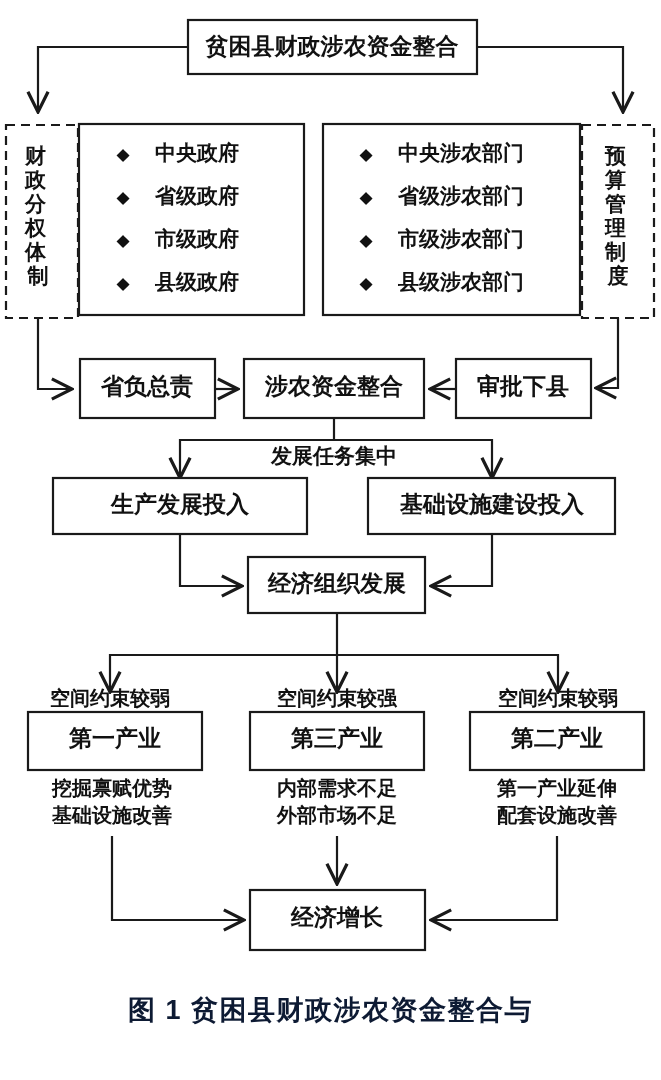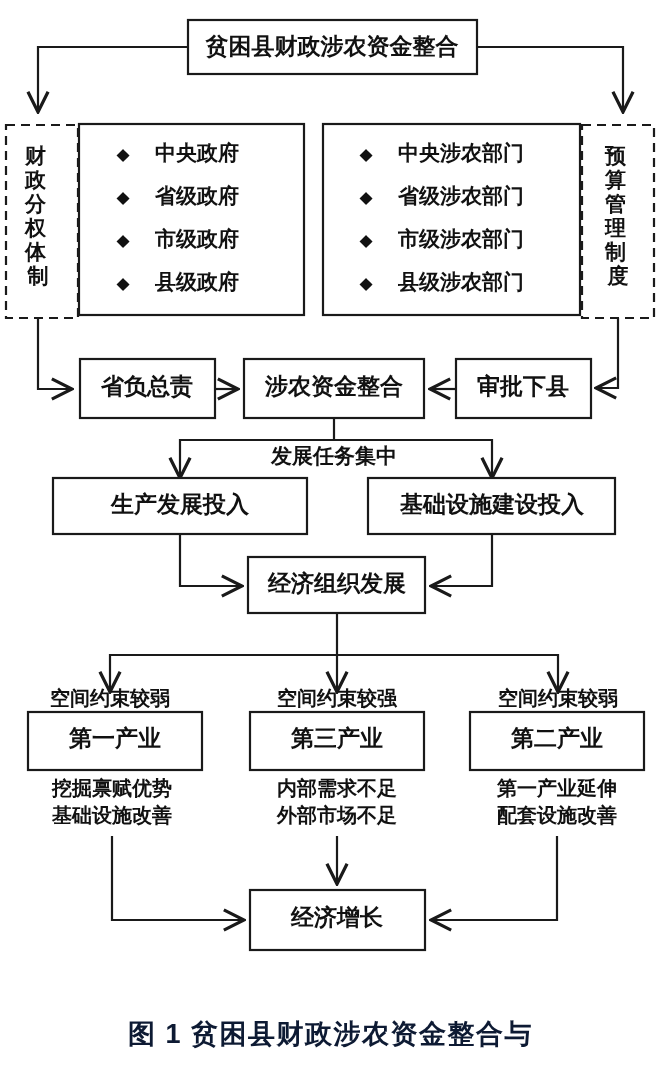--- a/index.html
+++ b/index.html
@@ -46,21 +46,21 @@
     position: absolute;
     left: 0;
     width: 661px;
     text-align: center;
     font-size: 27px;
     font-weight: bold;
     letter-spacing: 1.5px;
     font-family: "Liberation Sans", "DejaVu Sans", sans-serif;
     color: #0d1a33;
   }
-  #caption-line1 { top: 1016px; }
+  #caption-line1 { top: 992px; }
   #caption-line2 { top: 1093px; }
 </style>
 </head>
 <body>
 
 <div id="diagram-root">
 
   <svg class="flow" viewBox="0 0 661 1080">
     <defs>
       <marker id="arrowOpen" viewBox="0 0 12 12" refX="11" refY="6" markerWidth="11" markerHeight="11" orient="auto-start-reverse">

